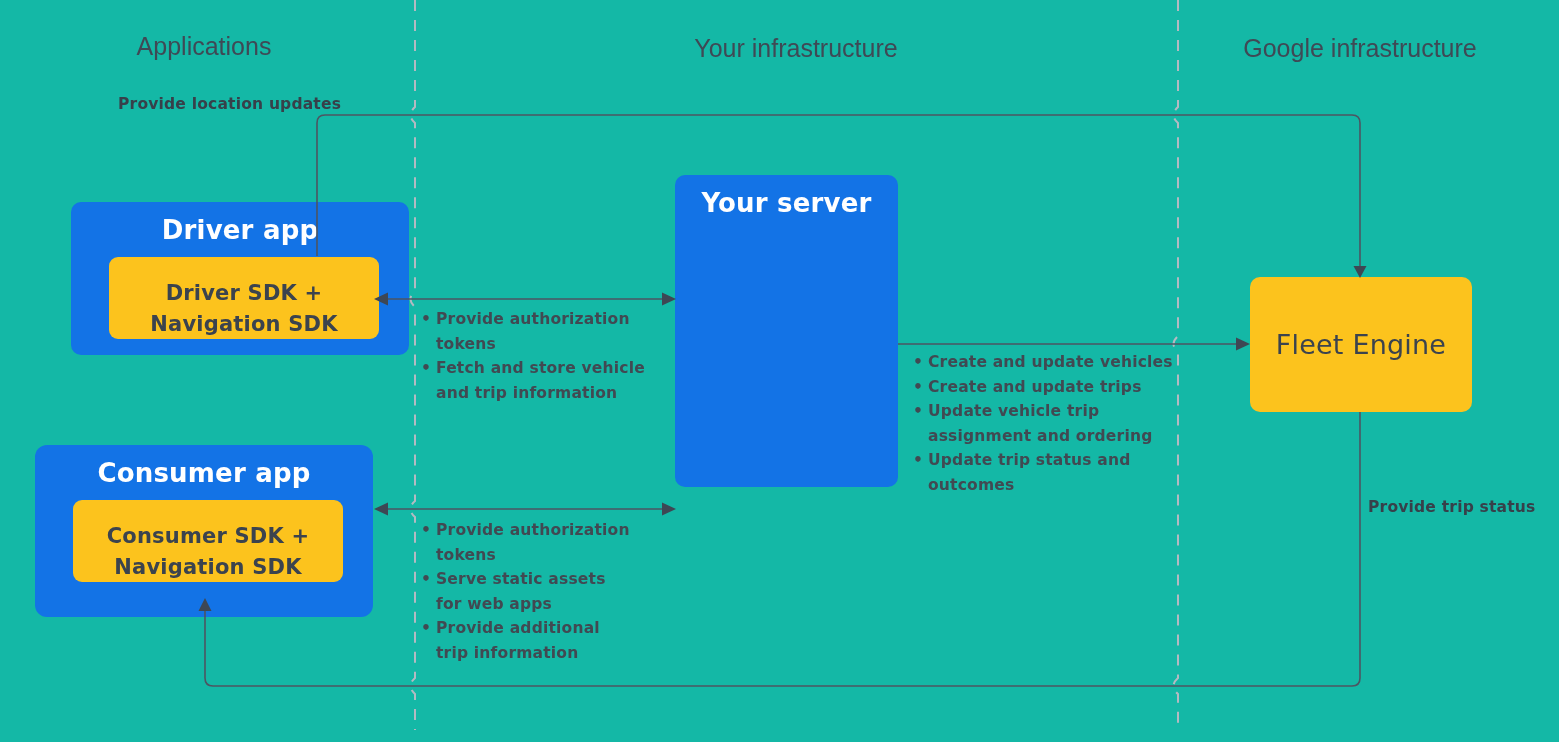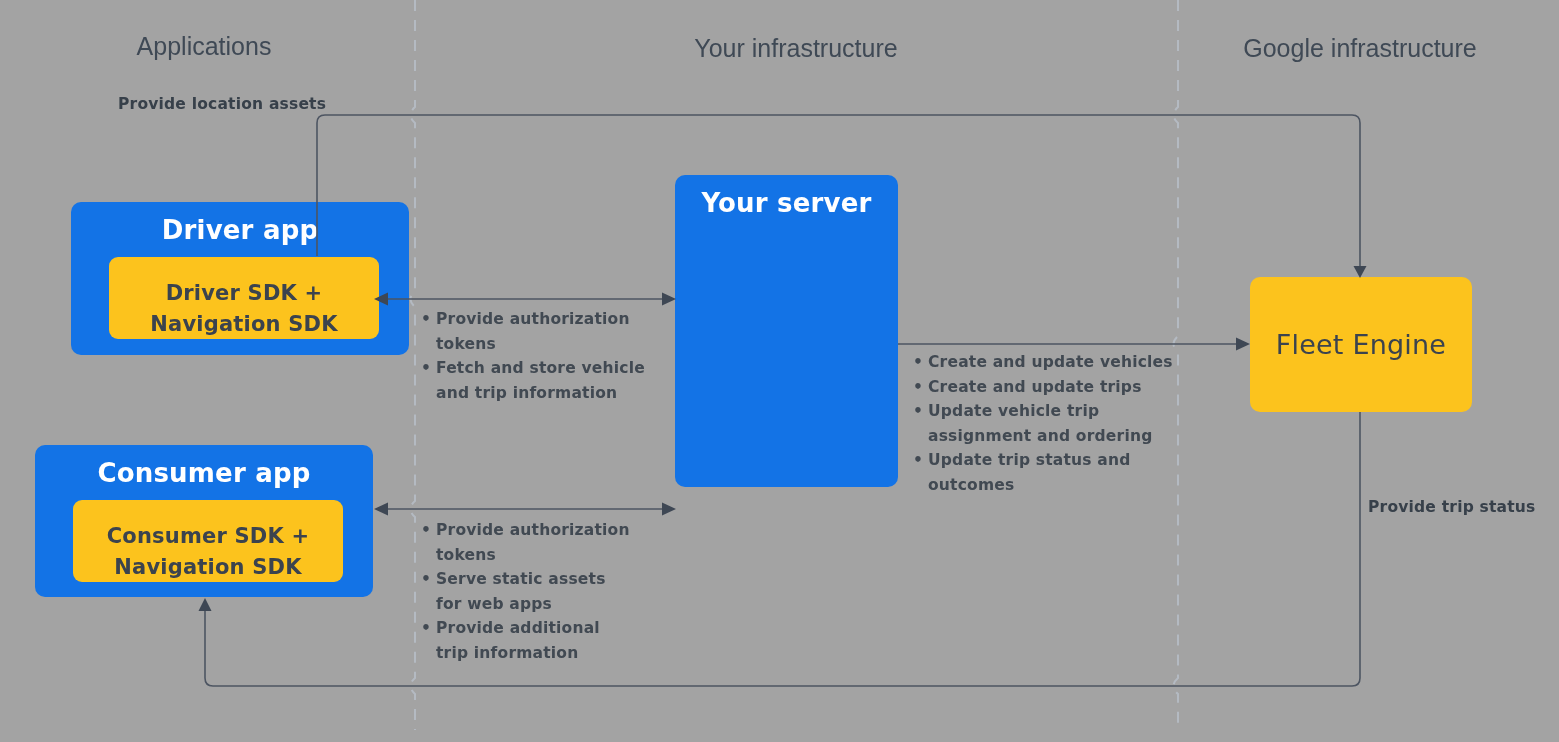--- a/index.html
+++ b/index.html
@@ -1,19 +1,19 @@
 <!DOCTYPE html>
 <html><head>
 <meta charset="utf-8">
 <style>
   html,body{margin:0;padding:0;background:#ffffff;}
   #canvas{
     position:relative;
     width:1559px;height:742px;
-    background:#a3a3a3;
+    background:#14b8a6;
     overflow:hidden;
     font-family:"DejaVu Sans",sans-serif;
   }
   
   .col-title{
     position:absolute;
     font-family:"Liberation Sans",sans-serif;
     font-size:25px;
     font-weight:400;
     color:#3F4955;
@@ -104,37 +104,37 @@
   <div class="col-title" style="left:1200px;top:34px;">Google infrastructure</div>
 
   <div class="node" style="left:35px;top:202px;width:338px;height:153px;margin-left:36px;">
     <div class="node-title">Driver app</div>
     <div class="sdk">
       <span class="sdk-text">Driver SDK +
 Navigation SDK</span>
     </div>
   </div>
 
-  <div class="node" style="left:35px;top:445px;width:338px;height:152px;">
+  <div class="node" style="left:35px;top:445px;width:338px;height:172px;border-radius:12px;">
     <div class="node-title">Consumer app</div>
     <div class="sdk">
       <span class="sdk-text">Consumer SDK +
 Navigation SDK</span>
     </div>
   </div>
 
   <div class="node" style="left:675px;top:175px;width:223px;height:312px;">
     <div class="node-title">Your server</div>
   </div>
 
   <div class="fleet" style="left:1250px;top:277px;width:222px;height:135px;">
     <span class="fleet-text">Fleet Engine</span>
   </div>
 
-  <div class="edge-label" style="left:118px;top:95px;">Provide location assets</div>
+  <div class="edge-label" style="left:118px;top:95px;">Provide location updates</div>
   <div class="edge-label" style="left:1368px;top:498px;">Provide trip status</div>
 
   <div class="bullets" style="left:421px;top:307px;width:250px;">
     <div class="b-item">
       <span class="b-dot">•</span>
       <span class="b-text">Provide authorization
 tokens</span>
     </div>
     <div class="b-item">
       <span class="b-dot">•</span>

